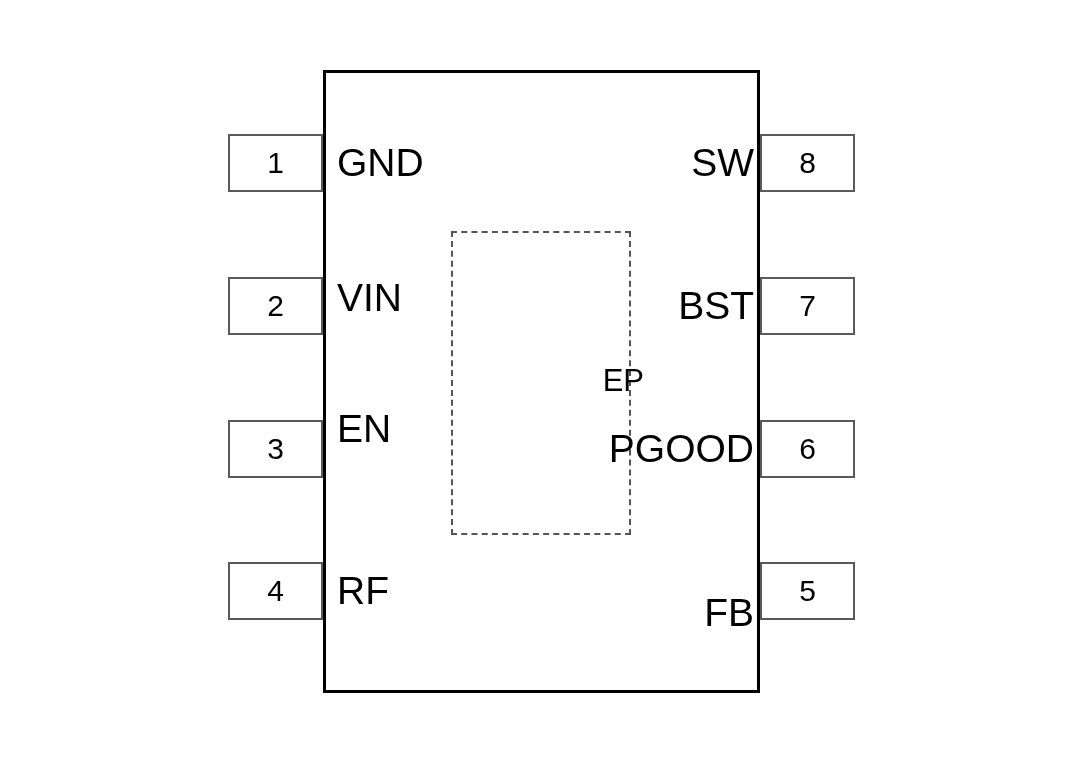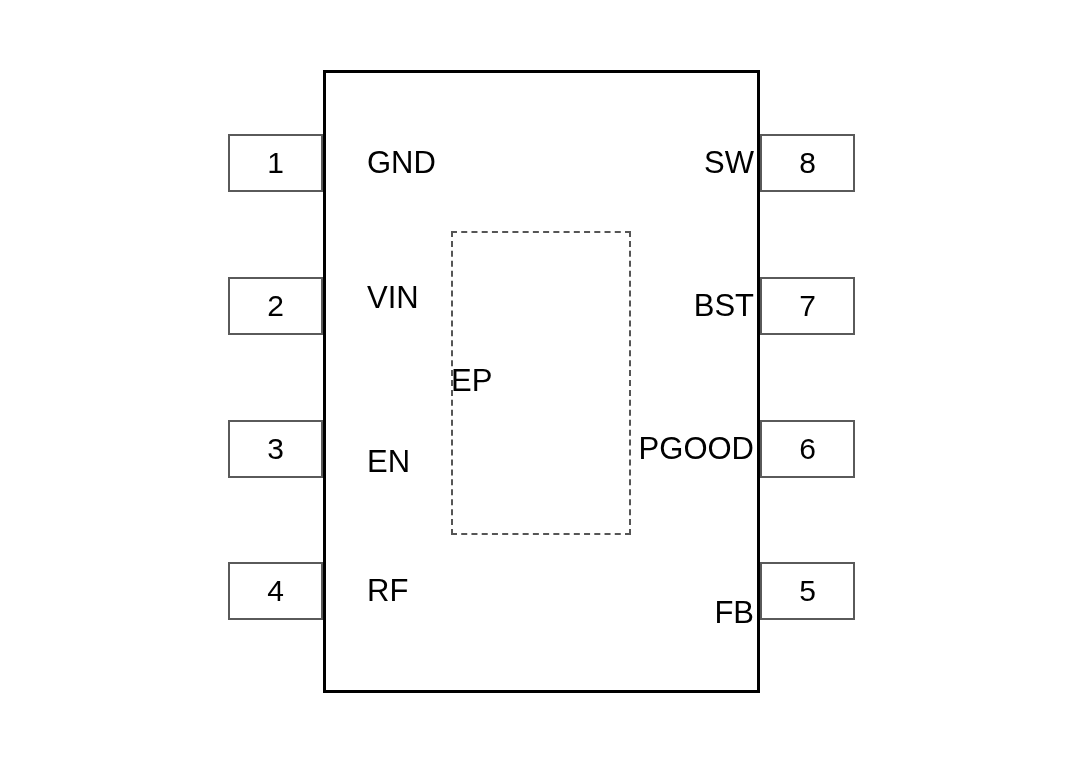--- a/index.html
+++ b/index.html
@@ -41,24 +41,24 @@
     left: 451px;
     top: 231px;
     width: 180px;
     height: 304px;
     border: 2px dashed #555555;
     box-sizing: border-box;
     background: transparent;
   }
   .ep-label {
     position: absolute;
-    left: 451px;
+    left: 464px;
     top: 361px;
     width: 180px;
-    text-align: left;
+    text-align: right;
     font-size: 31px;
     color: #000000;
     line-height: 40px;
   }
 
   
   .pin-box {
     position: absolute;
     width: 95px;
     height: 58px;
@@ -70,27 +70,26 @@
     display: flex;
     align-items: center;
     justify-content: center;
   }
   .pin-box.left  { left: 228px; }
   .pin-box.right { left: 760px; }
 
   
   .pin-name {
     position: absolute;
-    font-size: 31px;
+    font-size: 39px;
     color: #000000;
     height: 58px;
     display: flex;
     align-items: center;
     white-space: nowrap;
-    margin-left: 30px;
   }
   .pin-name.left {
     left: 337px;
     justify-content: flex-start;
   }
   .pin-name.right {
     right: 326px;
     justify-content: flex-end;
     text-align: center;
   }
@@ -110,21 +109,21 @@
   <div class="pin-box left" style="top:420px">3</div>
   <div class="pin-box left" style="top:562px">4</div>
 
   <div class="pin-box right" style="top:134px">8</div>
   <div class="pin-box right" style="top:277px">7</div>
   <div class="pin-box right" style="top:420px">6</div>
   <div class="pin-box right" style="top:562px">5</div>
 
   <div class="pin-name left" style="top:134px">GND</div>
   <div class="pin-name left" style="top:269px">VIN</div>
-  <div class="pin-name left" style="top:433px">EN</div>
+  <div class="pin-name left" style="top:400px">EN</div>
   <div class="pin-name left" style="top:562px">RF</div>
 
   <div class="pin-name right" style="top:134px">SW</div>
   <div class="pin-name right" style="top:420px">PGOOD</div>
   <div class="pin-name right" style="top:277px">BST</div>
   <div class="pin-name right" style="top:584px">FB</div>
 
 </div>
 
 </body></html>

